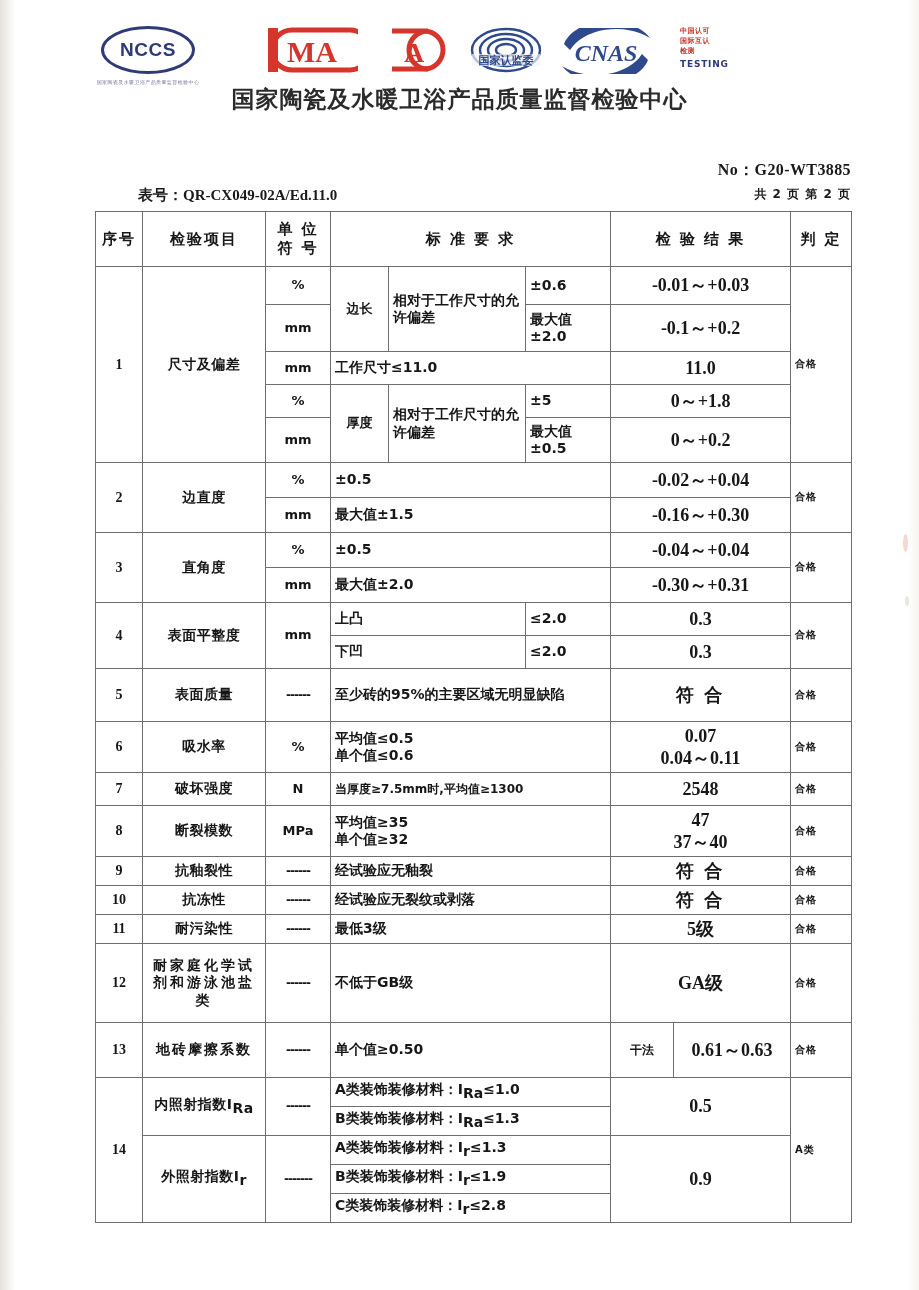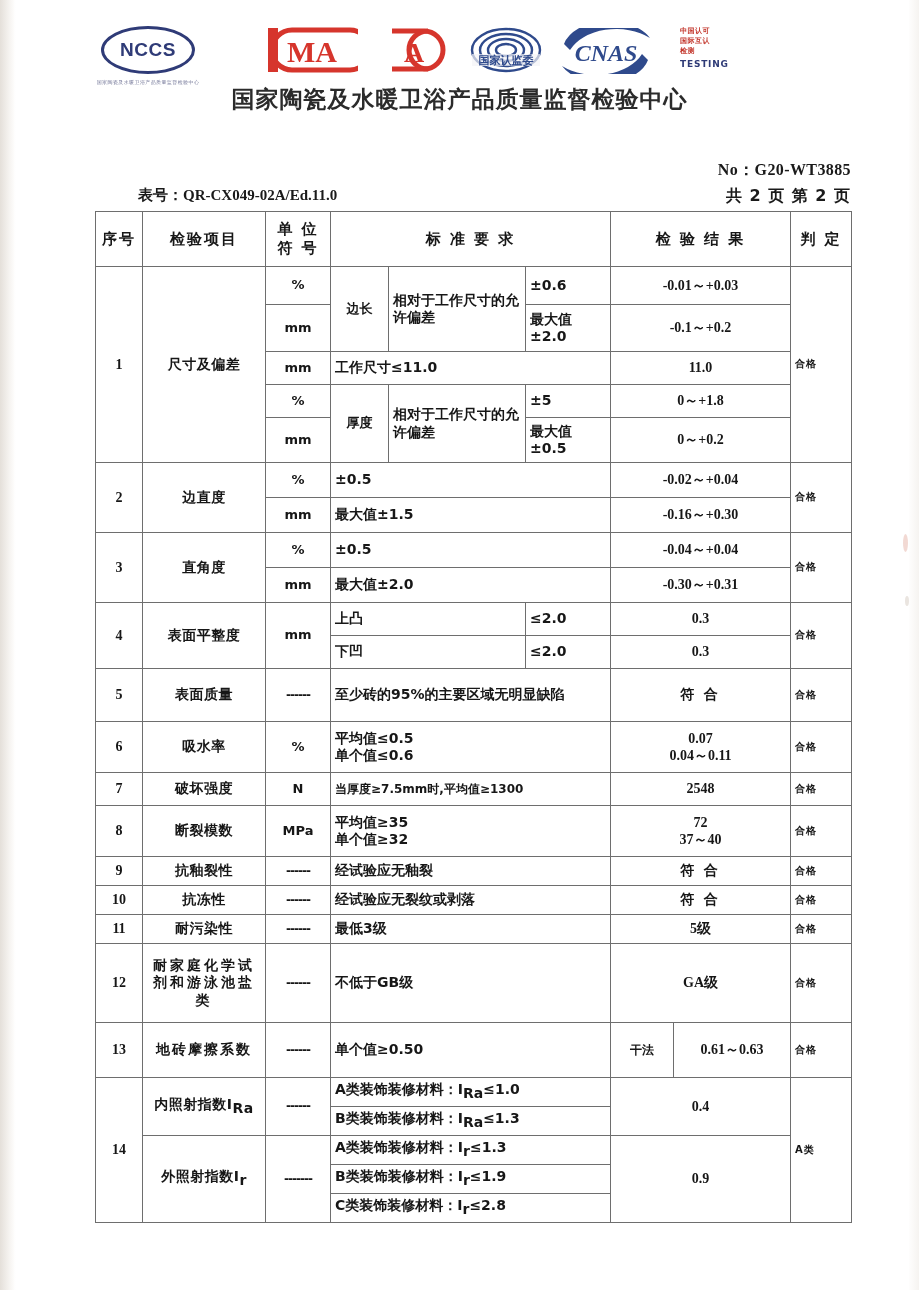--- a/index.html
+++ b/index.html
@@ -145,21 +145,21 @@
   .form-no {
     position: absolute;
     left: 138px; top: 186px;
     font-size: 15px;
     font-weight: bold;
     font-family: "Liberation Serif", serif;
   }
   .page-no {
     position: absolute;
     right: 68px; top: 186px;
-    font-size: 16px;
+    font-size: 12px;
     font-weight: bold;
     letter-spacing: 1px;
     margin-left: 14px;
   }
 
   
   table.report {
     position: absolute;
     left: 95px;
     top: 211px;
@@ -179,21 +179,21 @@
   }
   th.hd {
     text-align: center;
     font-size: 15px;
     letter-spacing: 2px;
     height: 52px;
   }
   .c-center { text-align: center; }
   .unit { text-align: center; font-size: 13px; }
   .num { text-align: center; font-size: 14px; font-family: "Liberation Serif", serif; }
-  .res { text-align: center; font-size: 14px; font-family: "Liberation Serif", serif; margin-top: 48px; }
+  .res { text-align: center; font-size: 18px; font-family: "Liberation Serif", serif; margin-top: 48px; }
   .verdict { font-size: 10px; letter-spacing: 1px; }
   .item { text-align: center; font-size: 14px; letter-spacing: .5px; }
   .item-wide { text-align: center; font-size: 14px; letter-spacing: 3px; line-height: 1.5; }
   .req { text-align: left; font-size: 14px; padding-left: 6px; }
   .sub { font-size: 14px; vertical-align: sub; margin-top: 24px; }
   .dash { letter-spacing: -1px; font-size: 12px; }
 
   .footer-blank {
     position: absolute;
     left: 0; right: 0; top: 1128px;
@@ -400,21 +400,21 @@
 
       <tr>
         <td class="num">8</td>
         <td class="item">断裂模数</td>
         <td class="unit">MPa</td>
         <td class="req" colspan="3" style="height:48px">
           <div>平均值≥35</div>
           <div>单个值≥32</div>
         </td>
         <td class="res" colspan="2">
-          <div>72</div>
+          <div>47</div>
           <div>37～40</div>
         </td>
         <td class="verdict">合格</td>
       </tr>
 
       <tr>
         <td class="num">9</td>
         <td class="item">抗釉裂性</td>
         <td class="unit dash">------</td>
         <td class="req" colspan="3" style="height:26px">经试验应无釉裂</td>
@@ -461,21 +461,21 @@
 
       <tr>
         <td class="num" rowspan="5">14</td>
         <td class="item" rowspan="2">
           <span>内照射指数I</span><span class="sub">Ra</span>
         </td>
         <td class="unit dash" rowspan="2">------</td>
         <td class="req" colspan="3" style="height:26px">
           <span>A类装饰装修材料：I</span><span class="sub">Ra</span><span>≤1.0</span>
         </td>
-        <td class="res" colspan="2" rowspan="2">0.4</td>
+        <td class="res" colspan="2" rowspan="2">0.5</td>
         <td class="verdict" rowspan="5">A类</td>
       </tr>
       <tr>
         <td class="req" colspan="3" style="height:26px">
           <span>B类装饰装修材料：I</span><span class="sub">Ra</span><span>≤1.3</span>
         </td>
       </tr>
 
       <tr>
         <td class="item" rowspan="3">

